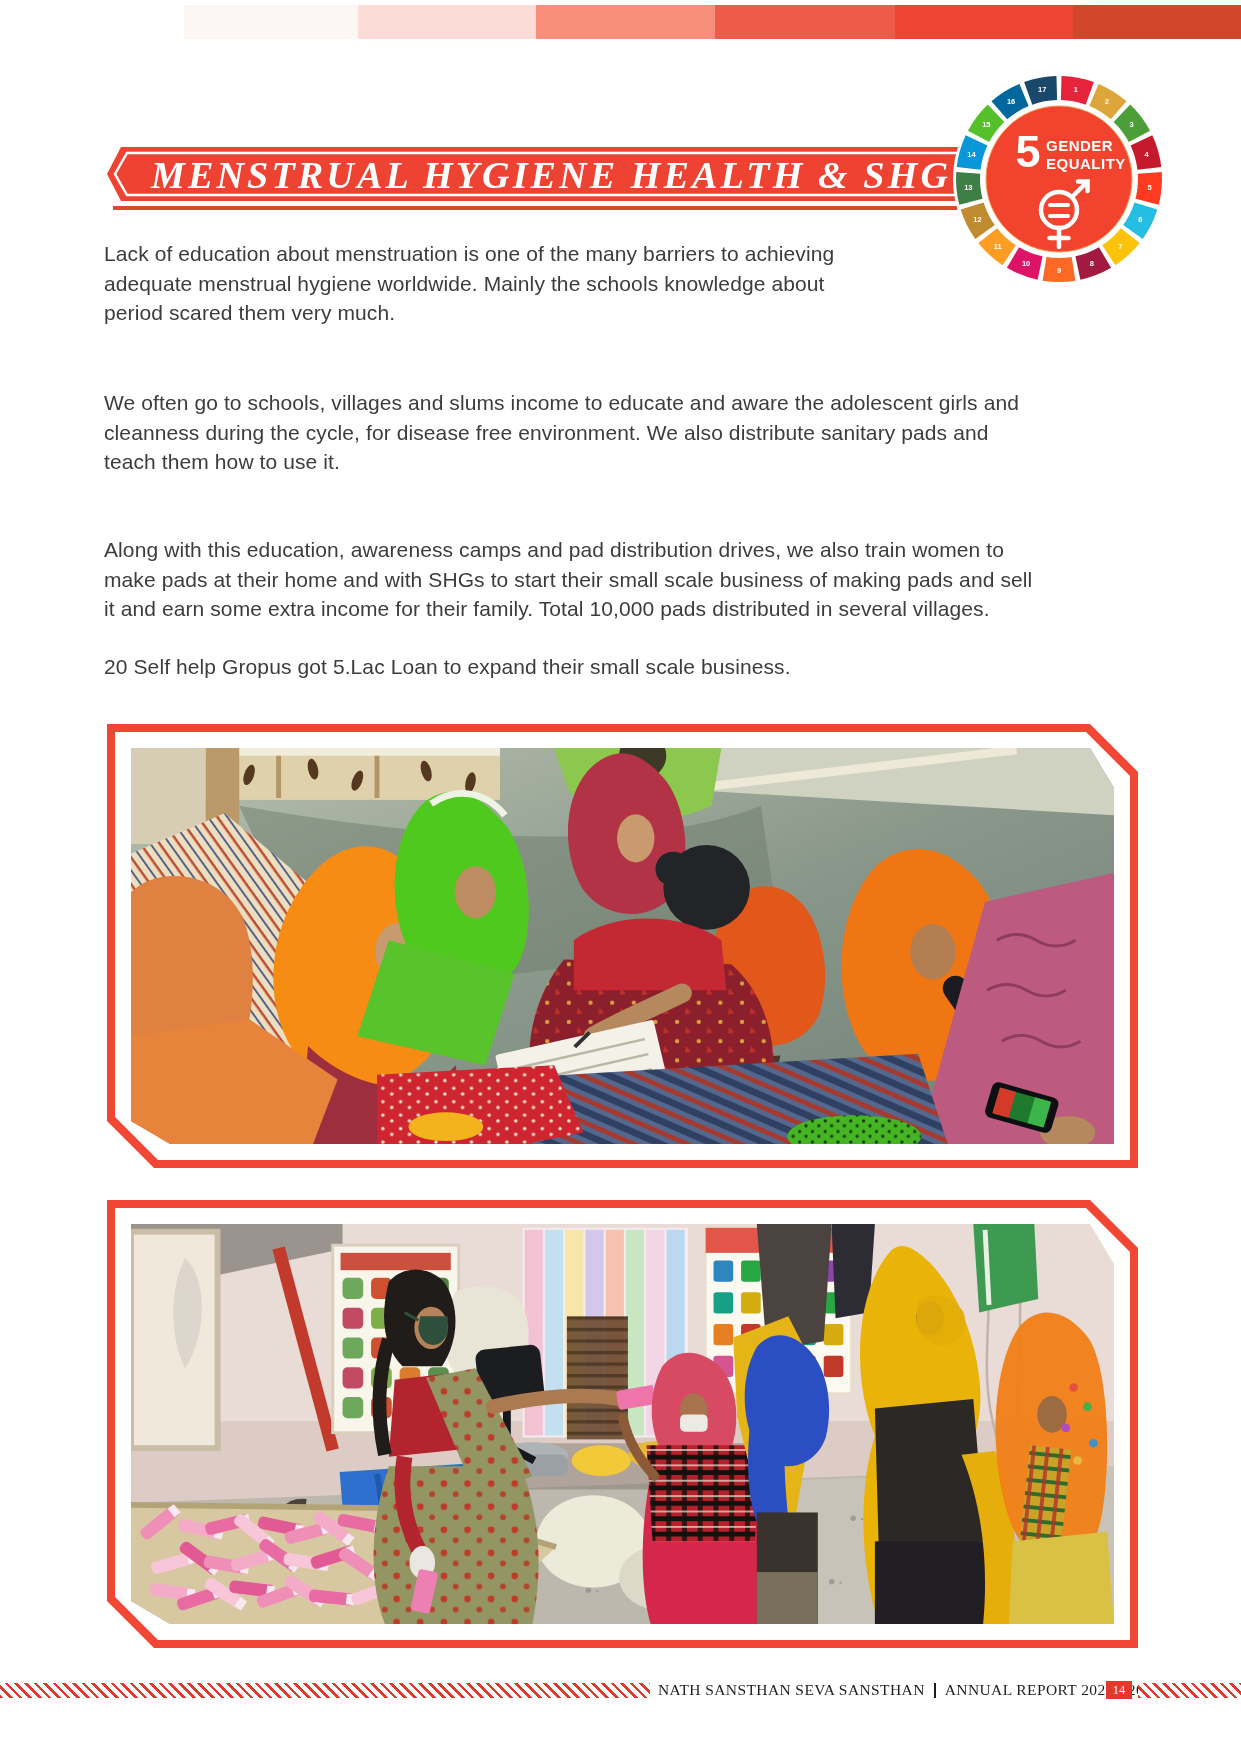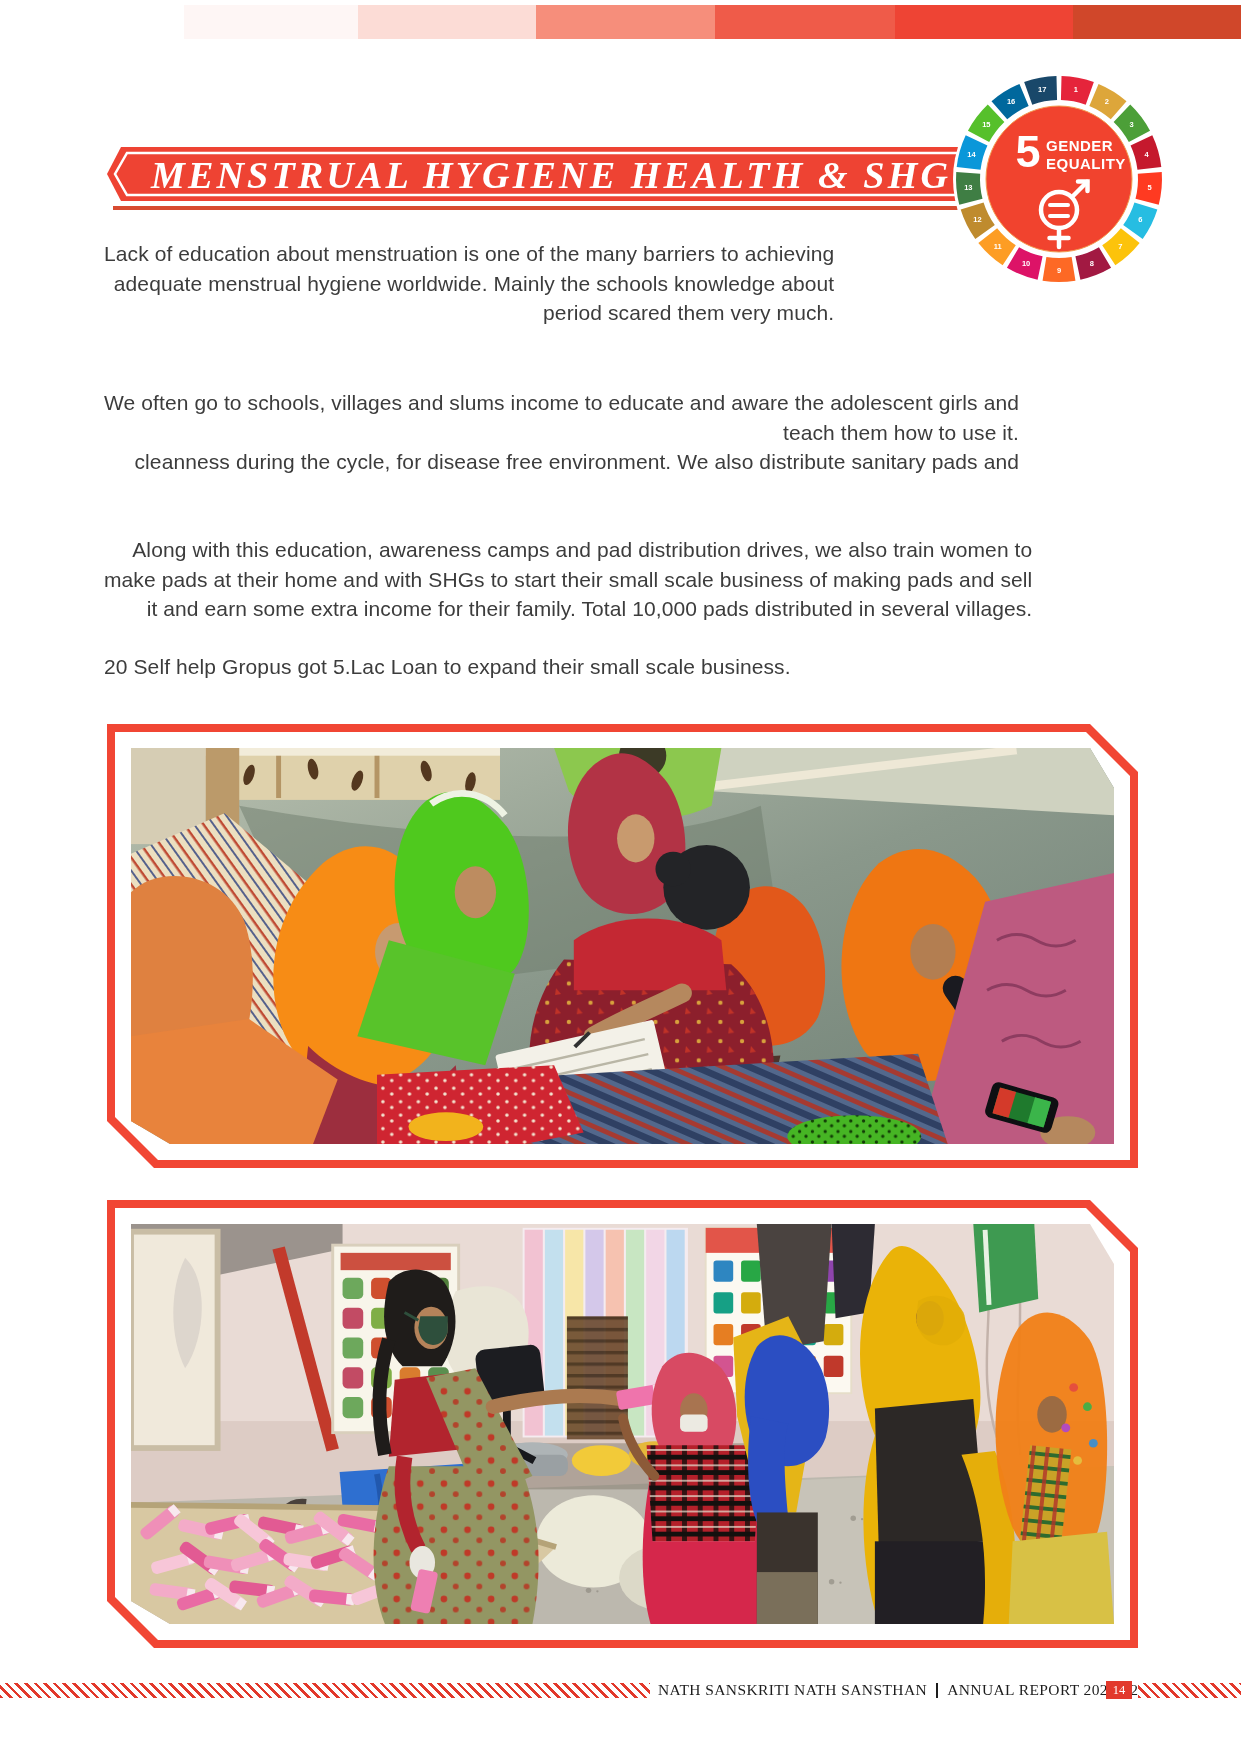--- a/index.html
+++ b/index.html
@@ -13,21 +13,21 @@
 
   
   .banner-wrap{position:absolute;left:105px;top:146px;width:905px;height:58px;font-style:italic;}
   .banner-underline{position:absolute;left:113px;top:206px;width:897px;height:4px;background:#d84b31;}
 
   
   .sdg{position:absolute;left:950px;top:70px;width:218px;height:218px;}
 
   
   .para{position:absolute;left:104px;color:#3c3c3c;font-size:21px;}
-  .tline{height:29.5px;white-space:nowrap;letter-spacing:0.1px;text-align:right;}
+  .tline{height:29.5px;white-space:nowrap;letter-spacing:0.1px;}
 
   
   .frame{position:absolute;left:107px;width:1031px;background:#f14634;}
   .frame1{top:724px;height:444px;
     clip-path:polygon(0 0,983px 0,100% 48px,100% 100%,47px 100%,0 397px);}
   .frame2{top:1200px;height:448px;
     clip-path:polygon(0 0,983px 0,100% 48px,100% 100%,47px 100%,0 401px);}
   .frame .white{position:absolute;left:8px;top:8px;right:8px;bottom:8px;background:#fff;}
   .frame1 .white{clip-path:polygon(0 0,971px 0,100% 44px,100% 100%,43px 100%,0 385px);}
   .frame2 .white{clip-path:polygon(0 0,971px 0,100% 44px,100% 100%,43px 100%,0 389px);}
@@ -129,22 +129,22 @@
     </svg>
   </div>
 
   <div class="para" style="top:242px">
     <div class="tline">Lack of education about menstruation is one of the many barriers to achieving</div>
     <div class="tline">adequate menstrual hygiene worldwide. Mainly the schools knowledge about</div>
     <div class="tline">period scared them very much.</div>
   </div>
   <div class="para" style="top:391px">
     <div class="tline">We often go to schools, villages and slums income to educate and aware the adolescent girls and</div>
+    <div class="tline">cleanness during the cycle, for disease free environment. We also distribute sanitary pads and</div>
     <div class="tline">teach them how to use it.</div>
-    <div class="tline">cleanness during the cycle, for disease free environment. We also distribute sanitary pads and</div>
   </div>
   <div class="para" style="top:538px">
     <div class="tline">Along with this education, awareness camps and pad distribution drives, we also train women to</div>
     <div class="tline">make pads at their home and with SHGs to start their small scale business of making pads and sell</div>
     <div class="tline">it and earn some extra income for their family. Total 10,000 pads distributed in several villages.</div>
   </div>
   <div class="para" style="top:655px">
     <div class="tline">20 Self help Gropus got 5.Lac Loan to expand their small scale business.</div>
   </div>
 
@@ -511,19 +511,19 @@
             <circle cx="962" cy="246" r="4.5" fill="#e5c03f"></circle>
           </g>
         </svg>
       </div>
     </div>
   </div>
 
   <div class="footer">
     <div class="hatch hatch-left"></div>
     <div class="footer-text">
-      <span>NATH SANSKRITI NATH SANSTHAN</span><span class="footer-div"></span><span>ANNUAL REPORT  2020 - 2021</span>
+      <span>NATH SANSTHAN SEVA SANSTHAN</span><span class="footer-div"></span><span>ANNUAL REPORT  2020 - 2021</span>
     </div>
     <div class="page-badge">14</div>
     <div class="hatch hatch-right"></div>
   </div>
 
 </div>
 
 </body></html>

